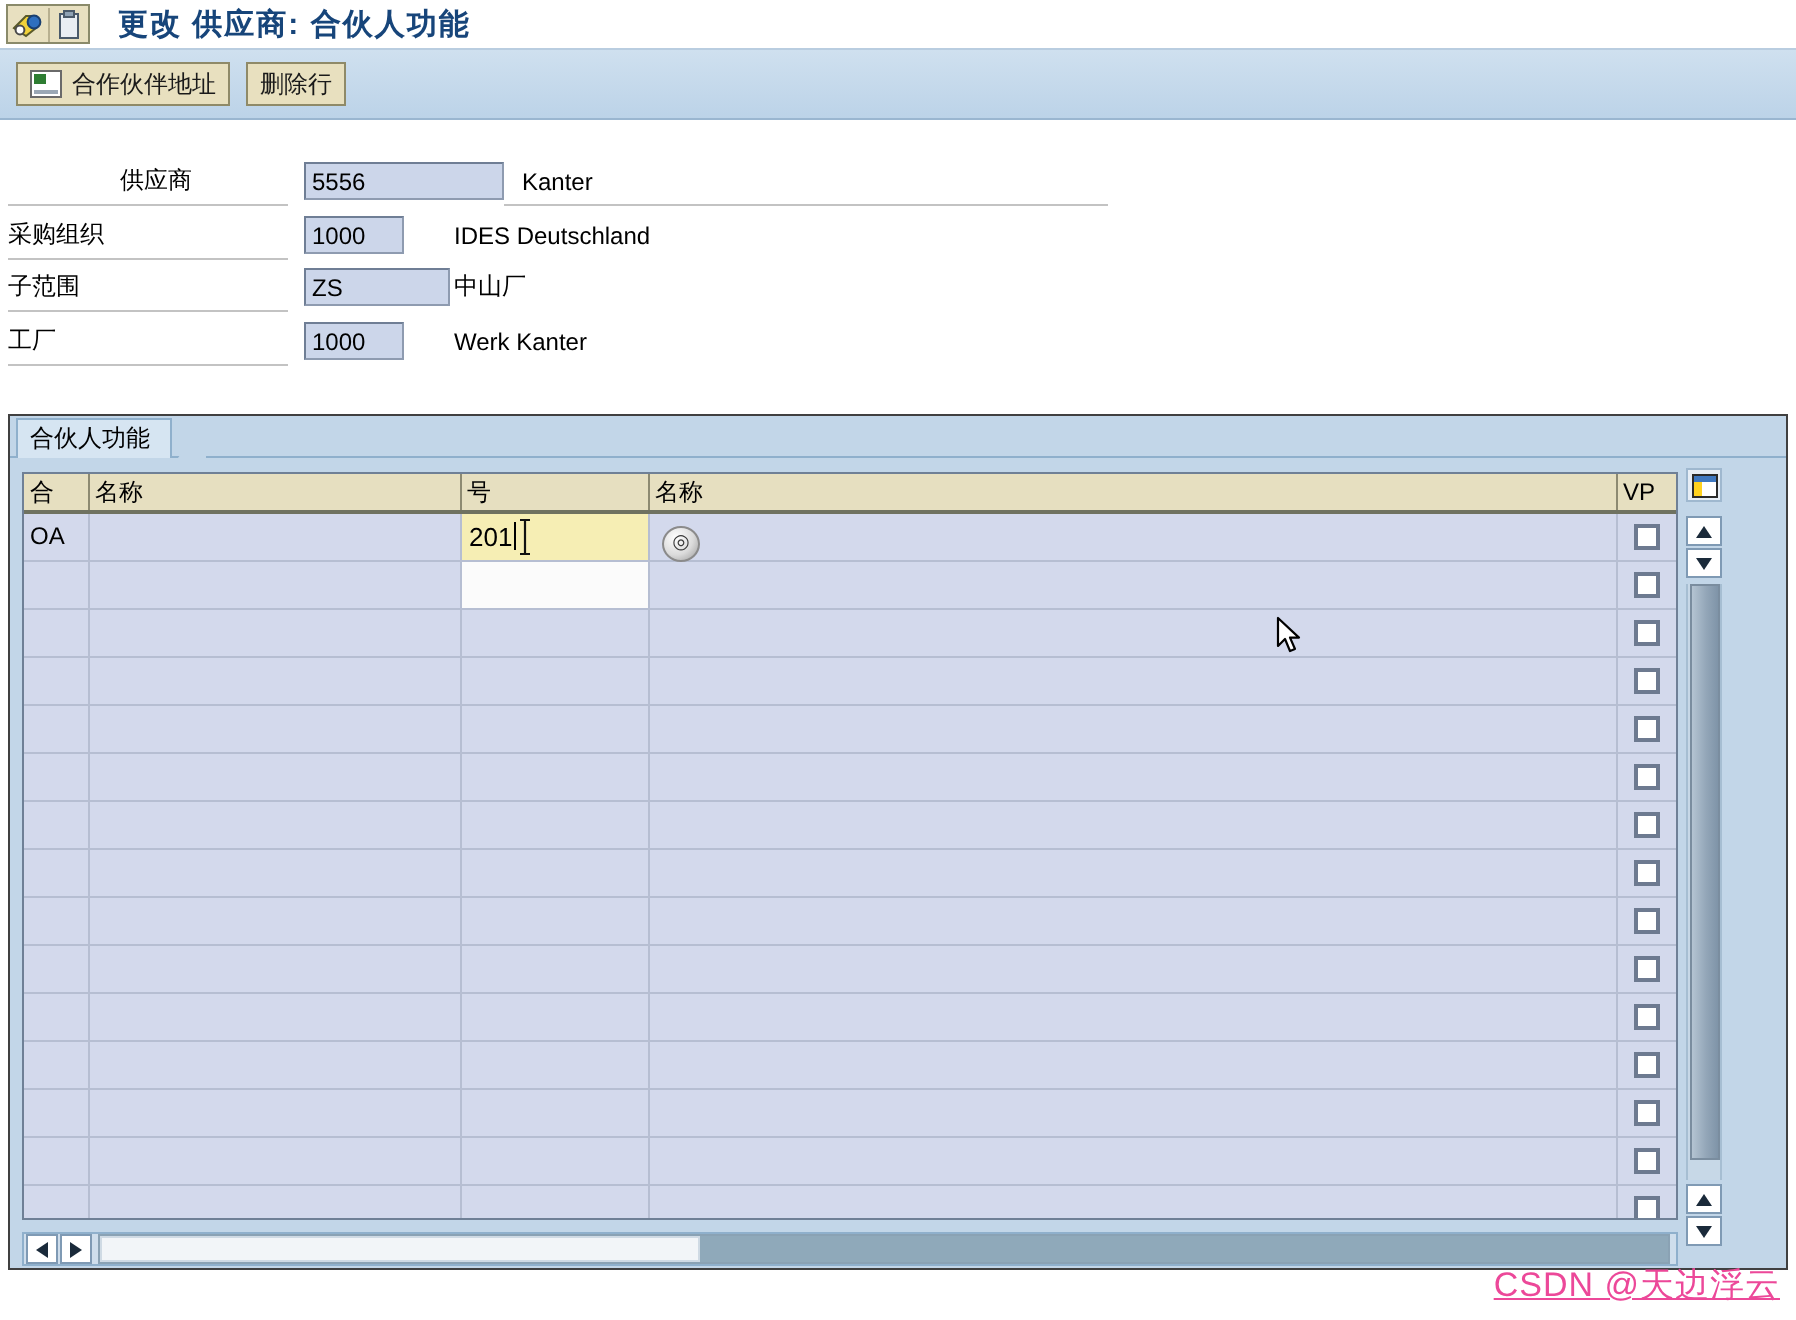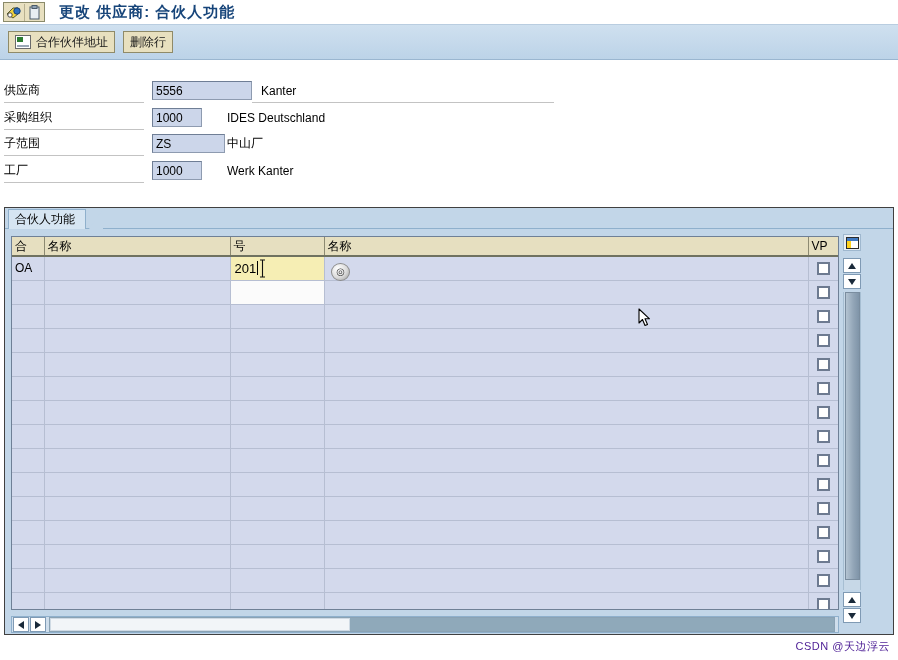--- a/index.html
+++ b/index.html
@@ -365,26 +365,27 @@
   .hthumb {
     position: absolute; left: 0; top: 0;
     width: 300px; height: 13px;
     background: #f2f5f8;
     border: 1px solid #cfdae4;
   }
 
   
   .watermark {
     position: absolute; right: 8px; bottom: 6px;
-    font-size: 11px;
-    color: #4c1d95;
+    font-size: 17px;
+    color: #ec4899;
     letter-spacing: 0.5px;
     white-space: nowrap;
     z-index: 20;
     user-select: none;
+    text-decoration: underline;
   }
 
   
   .mouse {
     position: absolute;
     left: 638px; top: 308px;
     z-index: 30;
     pointer-events: none;
   }
 </style>
@@ -417,21 +418,21 @@
       <span class="bicon"></span>
       <span>合作伙伴地址</span>
     </div>
     <div class="tbtn">
       <span>删除行</span>
     </div>
   </div>
 
   <div class="formarea">
 
-    <div class="frow" style="top:20px;">
+    <div class="frow" style="top:20px;text-align:center;">
       <div class="flabel">供应商</div>
       <div class="finput" style="width:100px;">5556</div>
       <div class="fdesc">Kanter</div>
     </div>
     <div class="underline" style="left:4px; top:42px; width:140px;"></div>
     <div class="underline" style="left:252px; top:42px; width:302px;"></div>
 
     <div class="frow" style="top:47px;">
       <div class="flabel">采购组织</div>
       <div class="finput" style="width:50px;">1000</div>

